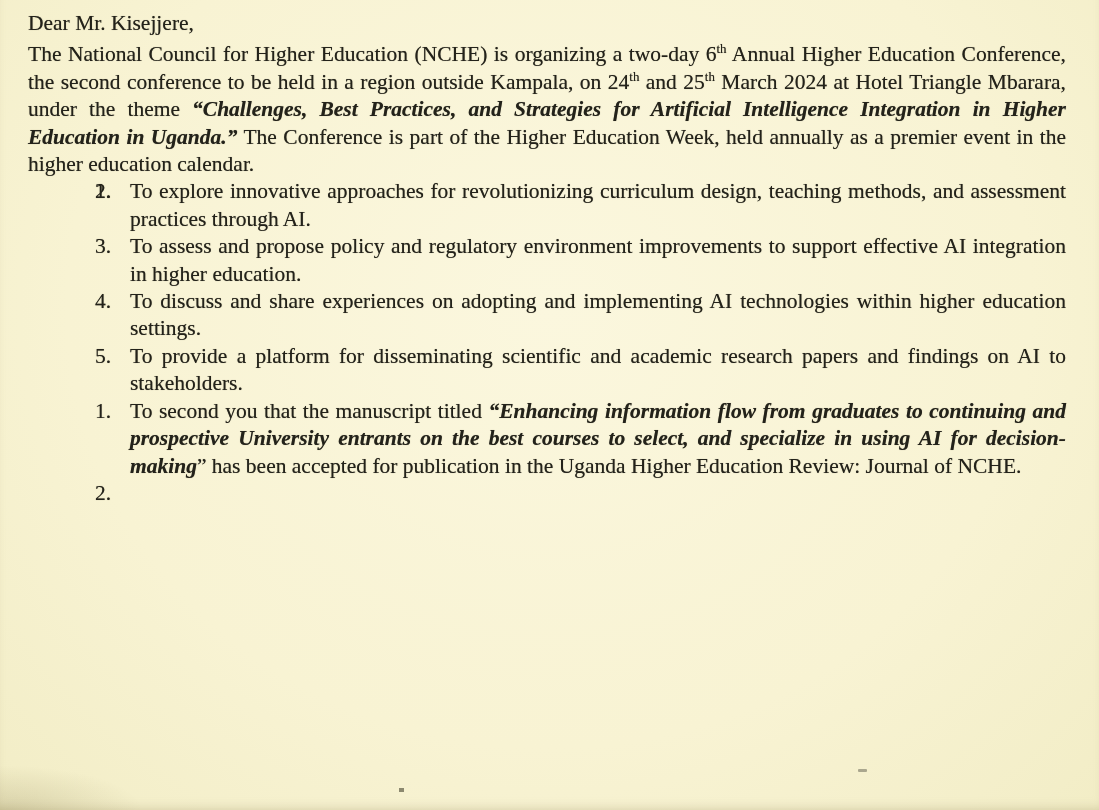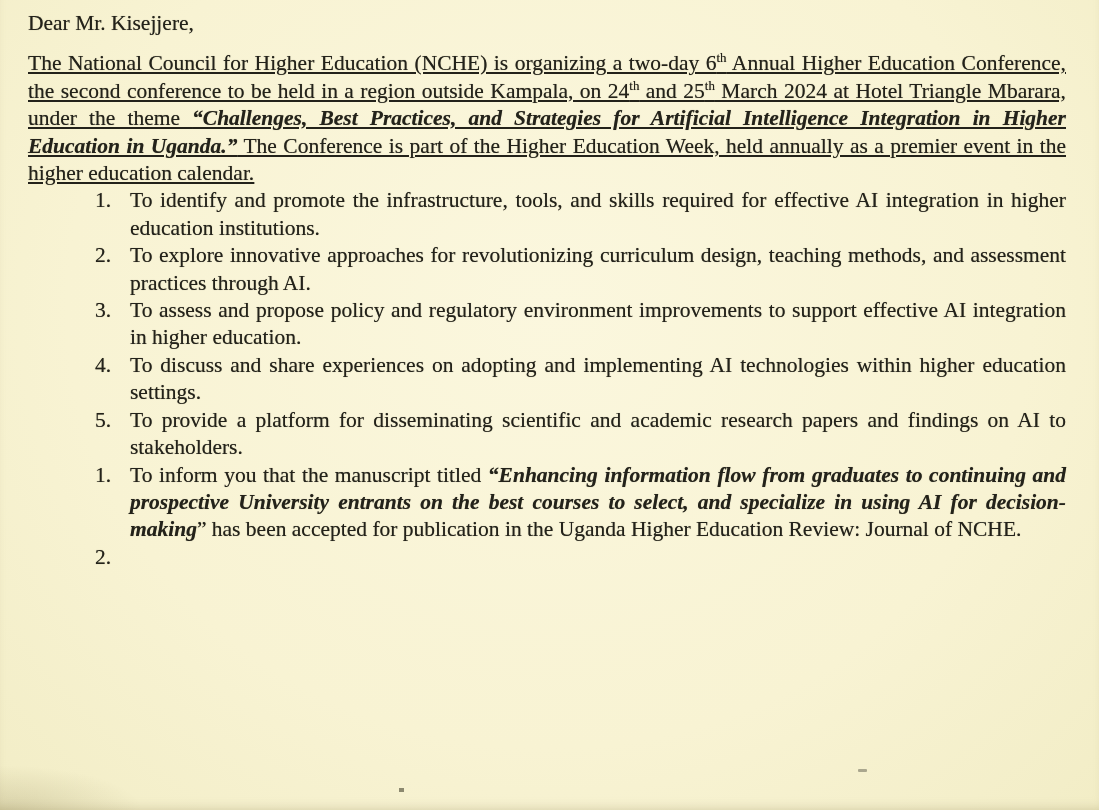--- a/index.html
+++ b/index.html
@@ -51,21 +51,21 @@
   .subject .re {
     position: absolute;
     left: 0;
     top: 0;
   }
   .para {
     text-align: justify;
     text-justify: inter-word;
     hyphens: none;
   }
-  .para.first { margin-top: 13px; text-decoration: underline; }
+  .para.first { margin-top: 4px; }
   .li {
     position: relative;
     padding-left: 102px;
     text-align: justify;
     text-justify: inter-word;
   }
   .li .num {
     position: absolute;
     left: 67px;
     top: 0;
@@ -102,21 +102,20 @@
 
   <p class="salutation">Dear Mr. Kisejjere,</p>
 
 
   <p class="para first"><span>The National Council for Higher Education (NCHE) is organizing a two-day 6</span><sup>th</sup><span> Annual Higher Education Conference, the second conference to be held in a region outside Kampala, on 24</span><sup>th</sup><span> and 25</span><sup>th</sup><span> March 2024 at Hotel Triangle Mbarara, under the theme </span><span class="b i">“Challenges, Best Practices, and Strategies for Artificial Intelligence Integration in Higher Education in Uganda.”</span><span> The Conference is part of the Higher Education Week, held annually as a premier event in the higher education calendar.</span></p>
 
 
   <div>
     <div class="li">
       <span class="num">1.</span>
-      <span>To identify and promote the infrastructure, tools, and skills required for effective AI integration in higher education institutions.</span>
     </div>
     <div class="li">
       <span class="num">2.</span>
       <span>To explore innovative approaches for revolutionizing curriculum design, teaching methods, and assessment practices through AI.</span>
     </div>
     <div class="li">
       <span class="num">3.</span>
       <span>To assess and propose policy and regulatory environment improvements to support effective AI integration in higher education.</span>
     </div>
     <div class="li">
@@ -126,21 +125,21 @@
     <div class="li">
       <span class="num">5.</span>
       <span>To provide a platform for disseminating scientific and academic research papers and findings on AI to stakeholders.</span>
     </div>
   </div>
 
 
   <div>
     <div class="li">
       <span class="num">1.</span>
-      <span><span>To inform you that the manuscript titled </span><span class="b i">“Enhancing information flow from graduates to continuing and prospective University entrants on the best courses to select, and specialize in using AI for decision-making</span><span>” has been accepted for publication in the Uganda Higher Education Review: Journal of NCHE.</span></span>
+      <span><span>To second you that the manuscript titled </span><span class="b i">“Enhancing information flow from graduates to continuing and prospective University entrants on the best courses to select, and specialize in using AI for decision-making</span><span>” has been accepted for publication in the Uganda Higher Education Review: Journal of NCHE.</span></span>
     </div>
     <div class="li">
       <span class="num">2.</span>
     </div>
   </div>
 
   <div class="artifact-dash"></div>
   <div class="artifact-speck"></div>
 
 </div>

